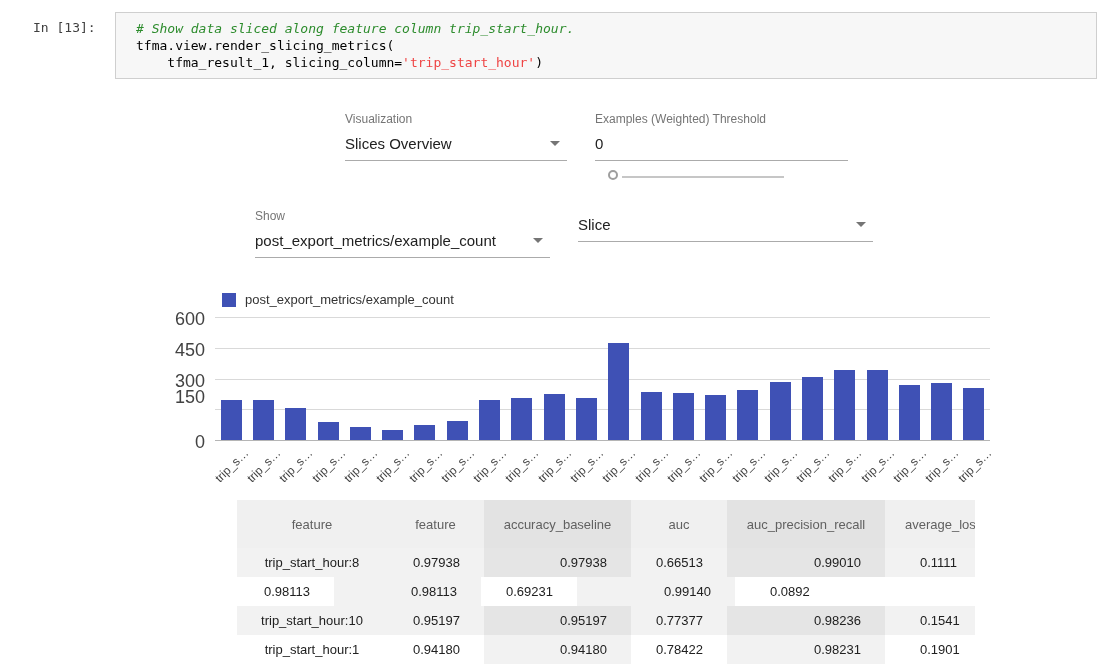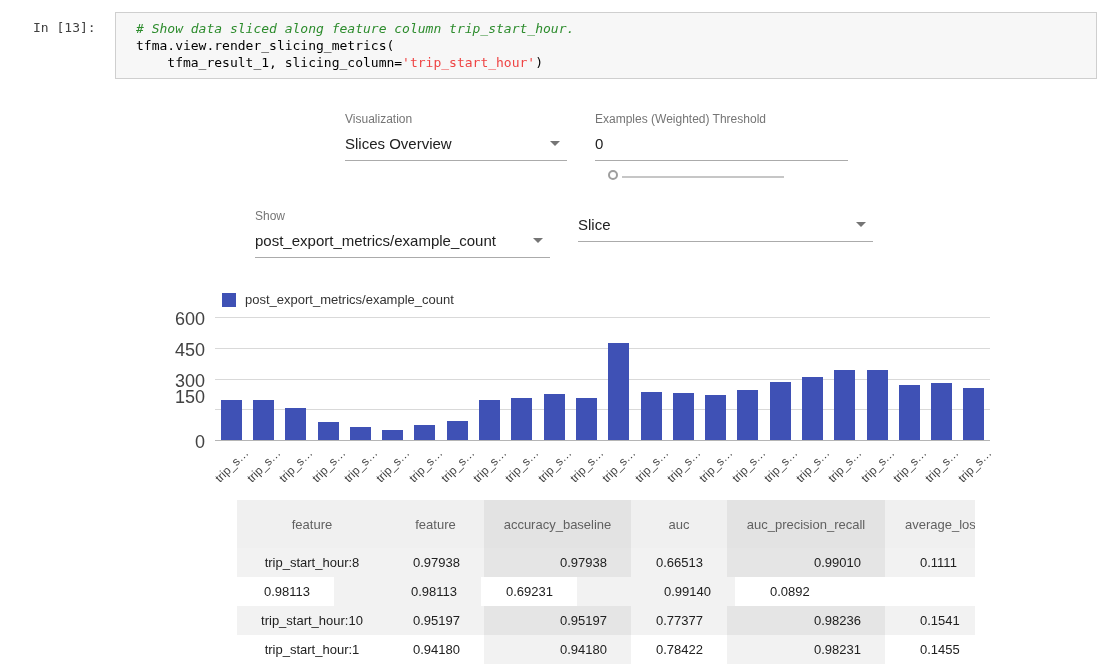--- a/index.html
+++ b/index.html
@@ -328,18 +328,18 @@
           <div class="td col3">0.77377</div>
           <div class="td col4 band">0.98236</div>
           <div class="td col5">0.1541</div>
         </div>
         <div class="trow even">
           <div class="td col0">trip_start_hour:1</div>
           <div class="td col1">0.94180</div>
           <div class="td col2 band">0.94180</div>
           <div class="td col3">0.78422</div>
           <div class="td col4 band">0.98231</div>
-          <div class="td col5">0.1455</div>
+          <div class="td col5">0.1901</div>
         </div>
       </div>
   </div>
 
 </div>
 
 </body></html>

